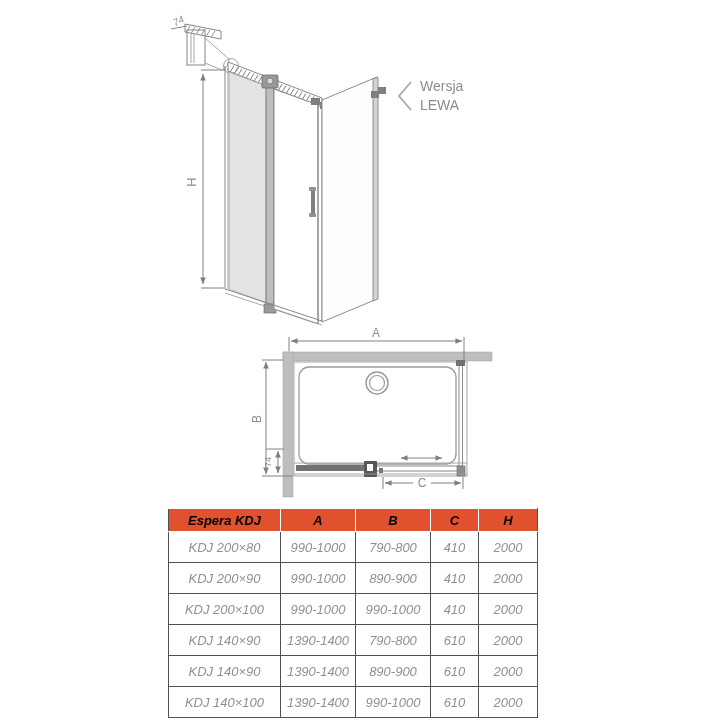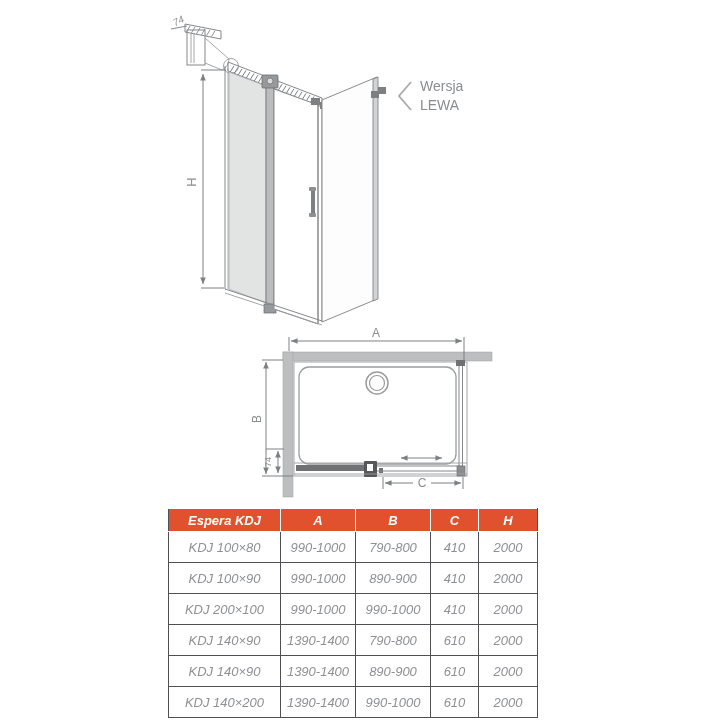--- a/index.html
+++ b/index.html
@@ -3,21 +3,21 @@
 <meta charset="utf-8">
 <style>
   html,body{margin:0;padding:0;background:#ffffff;}
   .stage{position:relative;width:720px;height:720px;background:#ffffff;overflow:hidden;
          font-family:"Liberation Sans",sans-serif;}
   .stage svg{position:absolute;left:0;top:0;}
   svg text{font-family:"Liberation Sans",sans-serif;fill:#8a8d90;}
   
   table.spec{position:absolute;left:168px;top:508px;width:369px;height:210px;
              border-collapse:collapse;table-layout:fixed;background:#ffffff;}
-  table.spec th{background:#e2512e;color:#ffffff;font-style:italic;font-weight:bold;
+  table.spec th{background:#e2512e;color:#000000;font-style:italic;font-weight:bold;
                 font-size:13px;height:22px;border:1px solid #ffffff;padding:0;text-align:center;}
   table.spec thead tr{border-top:1px solid #4f5054;}
   table.spec th:first-child{border-left:1px solid #4f5054;}
   table.spec th:last-child{border-right:1px solid #4f5054;}
   table.spec td{border:1px solid #4f5054;color:#8e9093;font-style:italic;font-size:13px;
                 text-align:center;padding:0;height:19px;white-space:nowrap;overflow:hidden;}
   .ln{stroke:#85878a;stroke-width:1;fill:none;}
   .dim{stroke:#7d8083;stroke-width:1;fill:none;}
   .thin{stroke:#9a9c9e;stroke-width:0.9;fill:none;}
 </style>
@@ -196,28 +196,28 @@
       <tr>
         <th>Espera KDJ</th>
         <th>A</th>
         <th>B</th>
         <th>C</th>
         <th>H</th>
       </tr>
     </thead>
     <tbody>
         <tr>
-          <td>KDJ 100×80</td>
+          <td>KDJ 200×80</td>
           <td>990-1000</td>
           <td>790-800</td>
           <td>410</td>
           <td>2000</td>
         </tr>
         <tr>
-          <td>KDJ 100×90</td>
+          <td>KDJ 200×90</td>
           <td>990-1000</td>
           <td>890-900</td>
           <td>410</td>
           <td>2000</td>
         </tr>
         <tr>
           <td>KDJ 200×100</td>
           <td>990-1000</td>
           <td>990-1000</td>
           <td>410</td>
@@ -231,21 +231,21 @@
           <td>2000</td>
         </tr>
         <tr>
           <td>KDJ 140×90</td>
           <td>1390-1400</td>
           <td>890-900</td>
           <td>610</td>
           <td>2000</td>
         </tr>
         <tr>
-          <td>KDJ 140×200</td>
+          <td>KDJ 140×100</td>
           <td>1390-1400</td>
           <td>990-1000</td>
           <td>610</td>
           <td>2000</td>
         </tr>
       </tbody>
   </table>
 
 </div>
 

